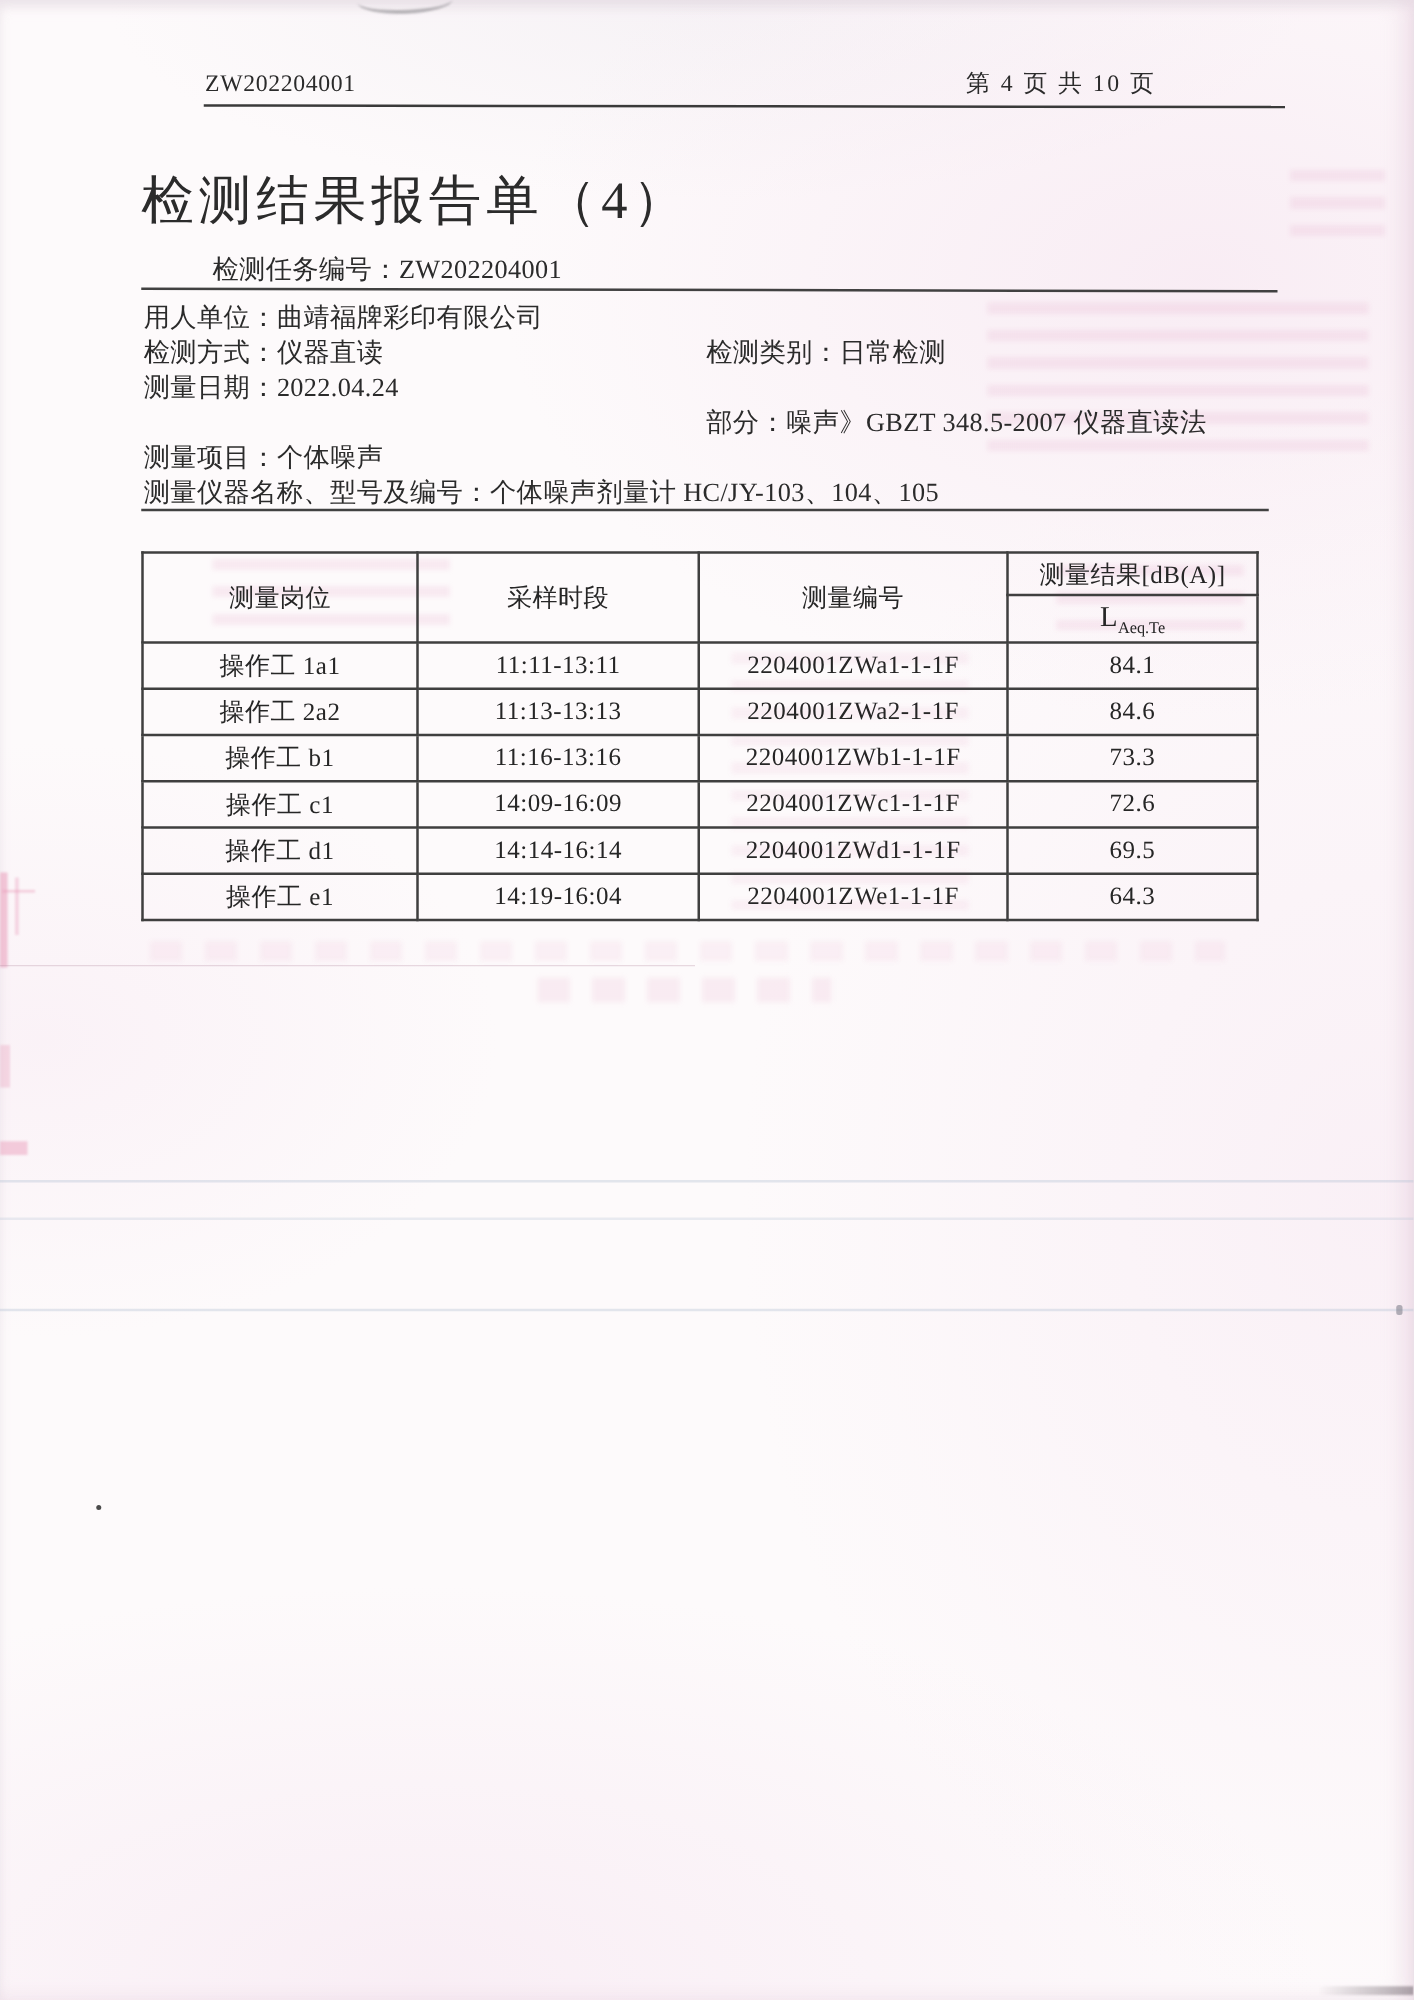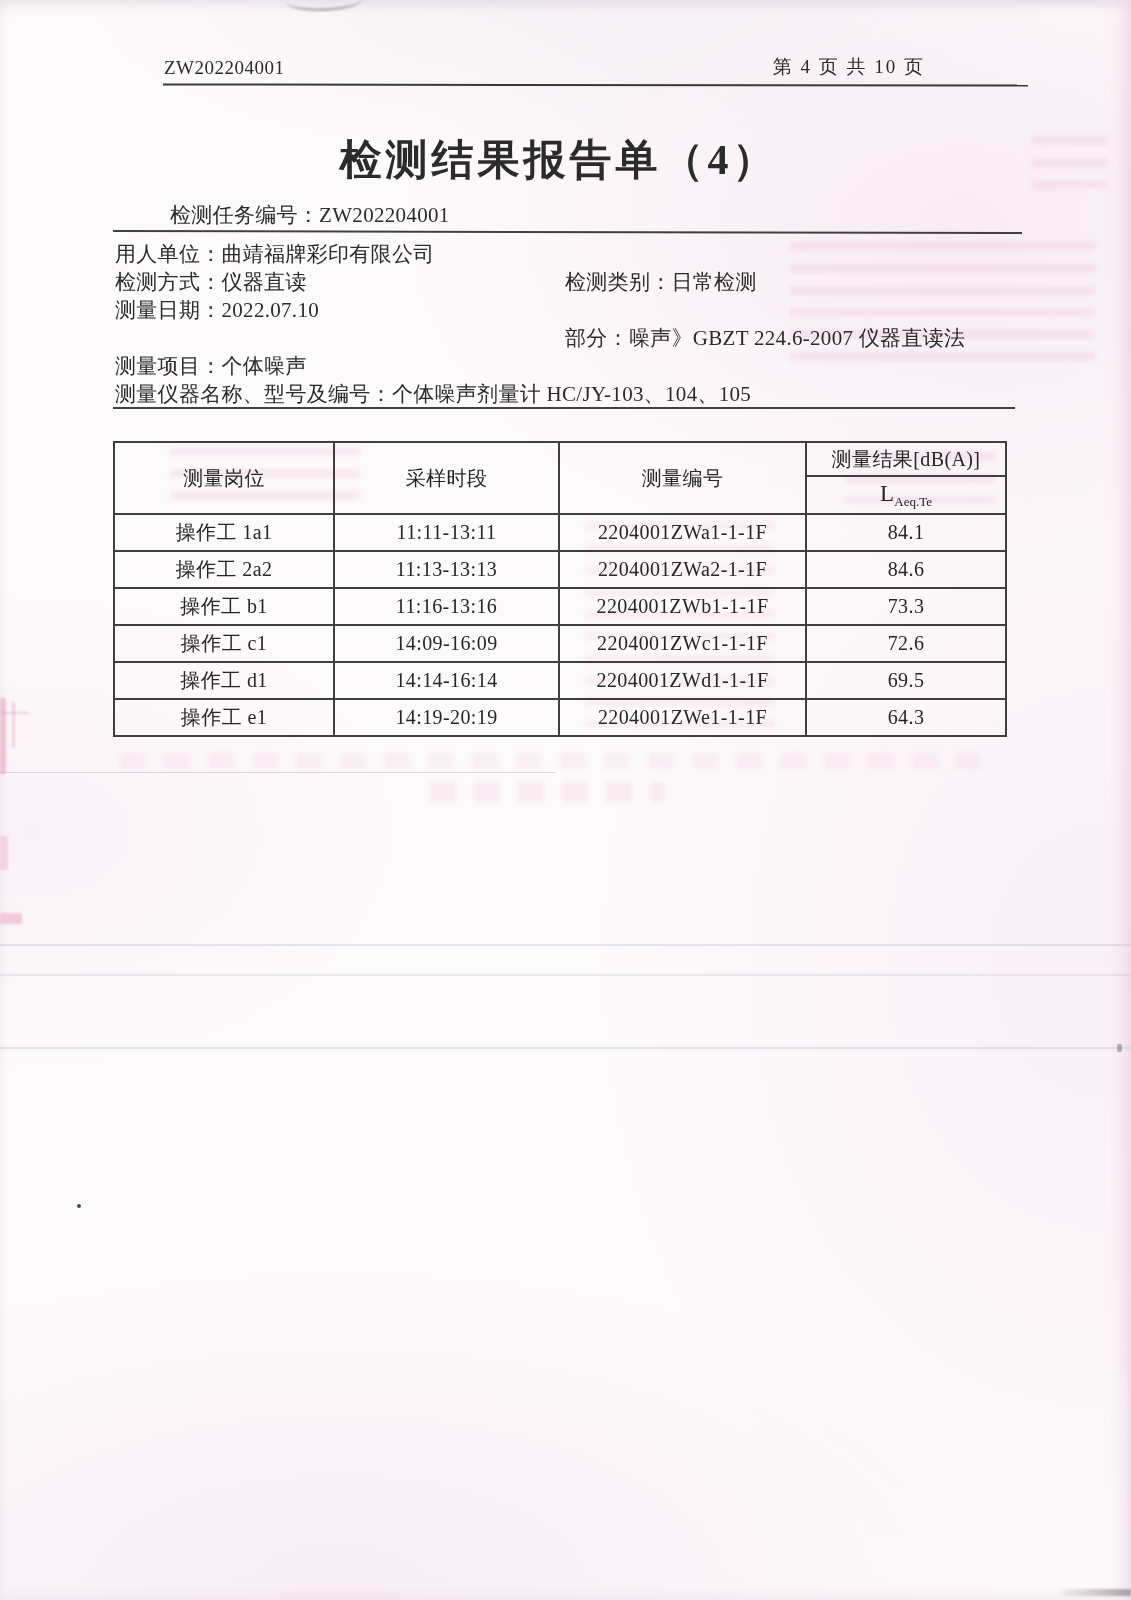--- a/index.html
+++ b/index.html
@@ -18,21 +18,21 @@
       radial-gradient(ellipse 600px 200px at 50% 0%, rgba(244,240,244,.8), transparent 80%),
       #fdfafb;
     box-shadow: inset -9px 0 16px rgba(226,198,216,.4), inset 0 5px 8px rgba(205,202,208,.28);
   }
   .abs{position:absolute;}
   
   .hdr-left{left:164px;top:57px;font-size:19px;letter-spacing:.5px;}
   .hdr-right{top:54px;right:206px;font-size:19px;letter-spacing:2px;}
   .hdr-rule{left:163px;top:84px;width:865px;height:2px;background:#3a3a3a;transform:rotate(.08deg);}
   
-  .title{left:113px;top:132px;width:892px;text-align:center;font-size:42px;font-weight:700;letter-spacing:4px;margin:0;}
+  .title{left:113px;top:132px;width:892px;text-align:left;font-size:42px;font-weight:400;letter-spacing:4px;margin:0;}
   
   .line{font-size:21px;white-space:nowrap;letter-spacing:.3px;}
   .rule{height:2px;background:#414141;}
   .rule-a{left:113px;top:231px;width:909px;transform:rotate(.12deg);}
   .rule-b{left:113px;top:407px;width:902px;}
   .l-task{left:170px;top:201px;}
   .l-emp{left:115px;top:240px;}
   .l-method{left:115px;top:268px;}
   .l-cat{left:565px;top:268px;}
   .l-date{left:115px;top:296px;}
@@ -118,24 +118,24 @@
   <div class="abs line l-emp">
     <span>用人单位：</span><span>曲靖福牌彩印有限公司</span>
   </div>
   <div class="abs line l-method">
     <span>检测方式：</span><span>仪器直读</span>
   </div>
   <div class="abs line l-cat">
     <span>检测类别：</span><span>日常检测</span>
   </div>
   <div class="abs line l-date">
-    <span>测量日期：</span><span>2022.07.10</span>
+    <span>测量日期：</span><span>2022.04.24</span>
   </div>
   <div class="abs line l-basis2">
-    <span>部分：噪声》GBZT 224.6-2007 仪器直读法</span>
+    <span>部分：噪声》GBZT 348.5-2007 仪器直读法</span>
   </div>
   <div class="abs line l-item">
     <span>测量项目：</span><span>个体噪声</span>
   </div>
   <div class="abs line l-inst">
     <span>测量仪器名称、型号及编号：</span><span>个体噪声剂量计 HC/JY-103、104、105</span>
   </div>
   <div class="abs rule rule-b"></div>
 
   <div class="abs tblwrap">
@@ -181,21 +181,21 @@
         <td>72.6</td>
       </tr>
       <tr class="d">
         <td>操作工 d1</td>
         <td>14:14-16:14</td>
         <td>2204001ZWd1-1-1F</td>
         <td>69.5</td>
       </tr>
       <tr class="d">
         <td>操作工 e1</td>
-        <td>14:19-20:19</td>
+        <td>14:19-16:04</td>
         <td>2204001ZWe1-1-1F</td>
         <td>64.3</td>
       </tr>
     </tbody>
       </table>
   </div>
 
 
 </div>
 

